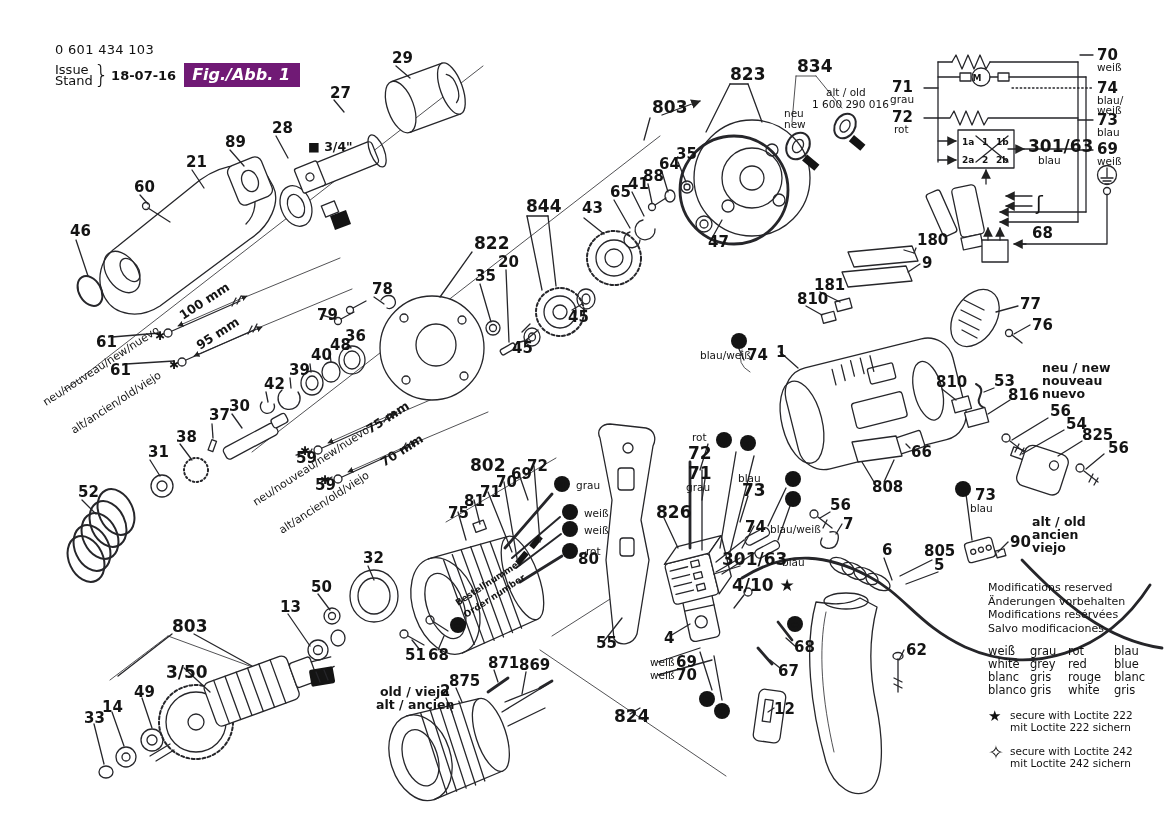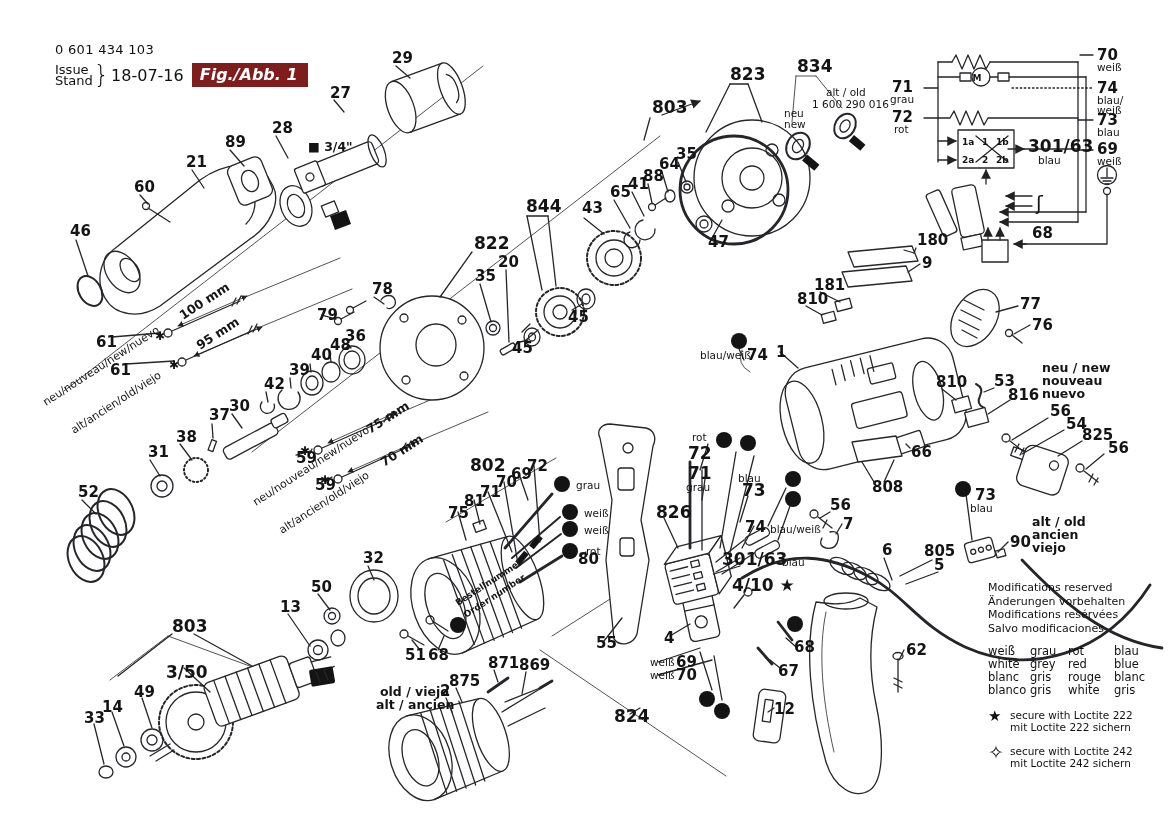--- a/index.html
+++ b/index.html
@@ -25,22 +25,22 @@
   .dg{font-size:11px}
   .wsym{font-size:20px}
   .clt{font-size:11px;font-weight:bold;fill:#fff;text-anchor:middle}
   .star{font-size:12px}
   
   .hdr{position:absolute;left:55px;top:42px}
   .hdr .pn{font-size:13px;font-weight:400;letter-spacing:.3px}
   .hdr .row{display:flex;align-items:center;margin-top:4px}
   .hdr .iss{font-size:13px;line-height:11px}
   .hdr .brace{font-size:24px;font-weight:300;margin:0 2px 0 1px}
-  .hdr .date{font-size:16px;font-weight:400}
-  .figbox{background:#7f1d1d;color:#fff;font-size:16px;font-weight:bold;font-style:italic;
+  .hdr .date{font-size:13px;font-weight:700}
+  .figbox{background:#701a75;color:#fff;font-size:16px;font-weight:bold;font-style:italic;
           padding:2px 10px 3px 8px;margin-left:8px}
   
   .notes{position:absolute;left:988px;top:581px;width:178px;font-size:11px;line-height:13.5px}
   .ctab{margin-top:10px;display:grid;grid-template-columns:42px 38px 46px 40px;font-size:11.5px;line-height:13px}
   .loct{margin-top:12px;display:flex;align-items:flex-start}
   .loct .sym{width:22px;font-size:15px;line-height:14px}
   .loct .sym.open{font-size:19px;font-weight:bold}
   .loct .tx{font-size:10.5px;line-height:12px}
 </style>
 </head>

